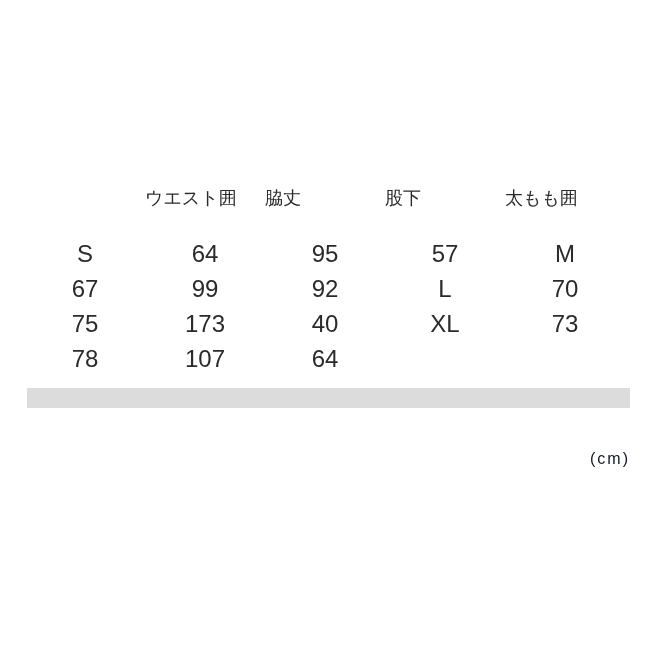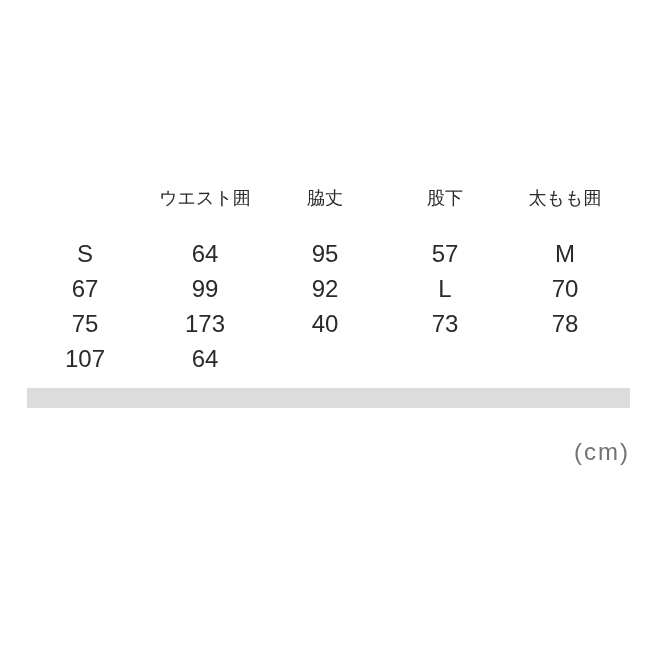--- a/index.html
+++ b/index.html
@@ -19,21 +19,21 @@
   .hdr-row {
     position: absolute;
     left: 25px;
     top: 183px;
     display: grid;
     grid-template-columns: repeat(5, 120px);
     height: 30px;
     align-items: center;
   }
   .hdr-cell {
-    text-align: center;
+    text-align: left;
     font-size: 18px;
     font-weight: 400;
     color: #2a2a2a;
     white-space: nowrap;
   }
   .body-grid {
     position: absolute;
     left: 25px;
     top: 236px;
     display: grid;
@@ -52,24 +52,24 @@
     position: absolute;
     left: 27px;
     top: 388px;
     width: 603px;
     height: 20px;
     background: #dcdcdc;
   }
   .unit-note {
     position: absolute;
     right: 20px;
-    top: 438px;
-    font-size: 24px;
+    top: 450px;
+    font-size: 16px;
     letter-spacing: 2px;
-    color: #737373;
+    color: #0f172a;
   }
 </style>
 </head>
 <body>
 
 <div class="canvas">
 
   <div class="hdr-row">
     <div class="hdr-cell"></div>
     <div class="hdr-cell">ウエスト囲</div>
@@ -88,20 +88,21 @@
     <div class="cell">67</div>
     <div class="cell">99</div>
     <div class="cell">92</div>
 
     <div class="cell">L</div>
     <div class="cell">70</div>
     <div class="cell">75</div>
     <div class="cell">173</div>
     <div class="cell">40</div>
 
+    <div class="cell">XL</div>
     <div class="cell">73</div>
     <div class="cell">78</div>
     <div class="cell">107</div>
     <div class="cell">64</div>
   </div>
 
   <div class="divider-bar"></div>
 
   <div class="unit-note">(cm)</div>
 

